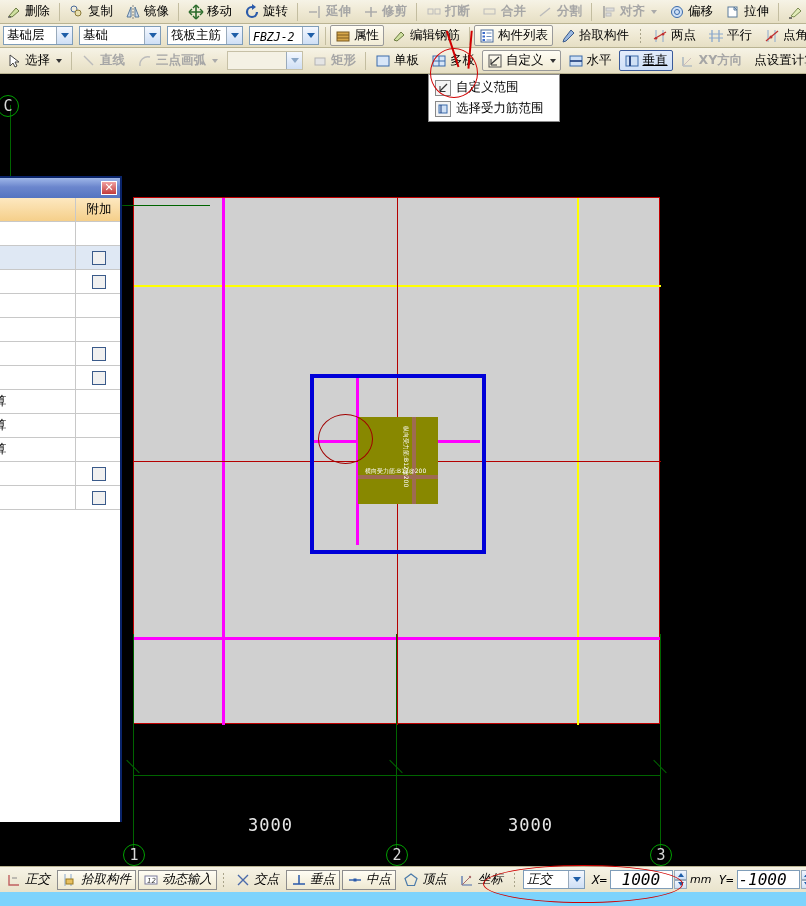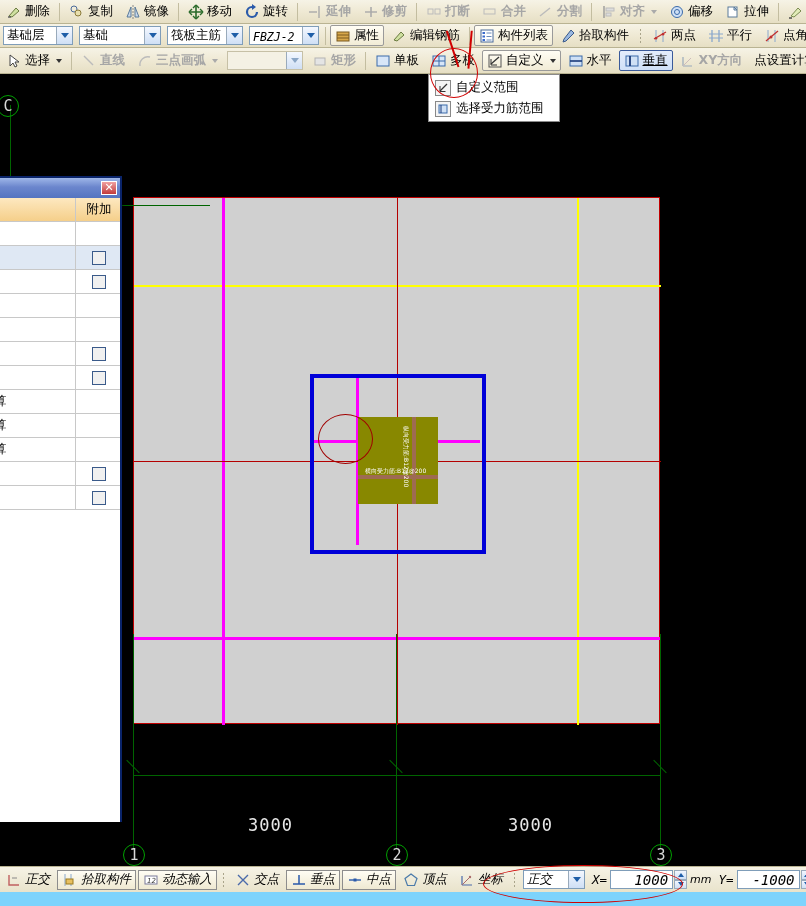--- a/index.html
+++ b/index.html
@@ -146,21 +146,21 @@
   }
   .sbtn { display:inline-flex; align-items:center; gap:3px; height:20px; padding:0 4px; margin:0 1px;
           font-size:12.5px; border:1px solid transparent; flex:0 0 auto; }
   .sbtn.framed { border:1px solid #8d8d8d; background: linear-gradient(to bottom,#fffdf4,#efe9d2); }
   #statusline { position:absolute; left:0; top:892px; width:806px; height:14px; background:#ece9d8;
                 border-top:1px solid #b9b392; }
   #statusline .txt { position:absolute; left:34px; top:0px; font-size:11.5px; color:#000; white-space:nowrap; }
   #statusline .vbar { position:absolute; left:27px; top:0; width:1px; height:14px; background:#9a9a9a; }
 
   .xyin { display:inline-flex; align-items:center; height:19px; width:63px; background:#fff;
-          border:1px solid #7f9db9; justify-content:flex-end; padding-right:4px; font-size:14px;
+          border:1px solid #7f9db9; justify-content:flex-end; padding-right:12px; font-size:16px;
           font-family:"DejaVu Sans Mono","Liberation Mono",monospace; flex:0 0 auto; }
   .spin { width:13px; height:19px; display:flex; flex-direction:column; flex:0 0 auto; margin-left:1px; }
   .spin i { flex:1; background:linear-gradient(to bottom,#f2f7ff,#cfe0f5); border:1px solid #9ab;
             display:flex; align-items:center; justify-content:center; }
   .spin i::after { content:''; width:0;height:0;border-left:3px solid transparent;border-right:3px solid transparent; }
   .spin i:first-child::after { border-bottom:4px solid #1f5ea8; }
   .spin i:last-child::after { border-top:4px solid #1f5ea8; }
   .unit { font-size:11px; margin:0 3px; flex:0 0 auto; }
   .lbl-xy { font-size:12.5px; margin:0 3px 0 4px; flex:0 0 auto;
             font-family:"DejaVu Sans Mono","Liberation Mono",monospace; }

